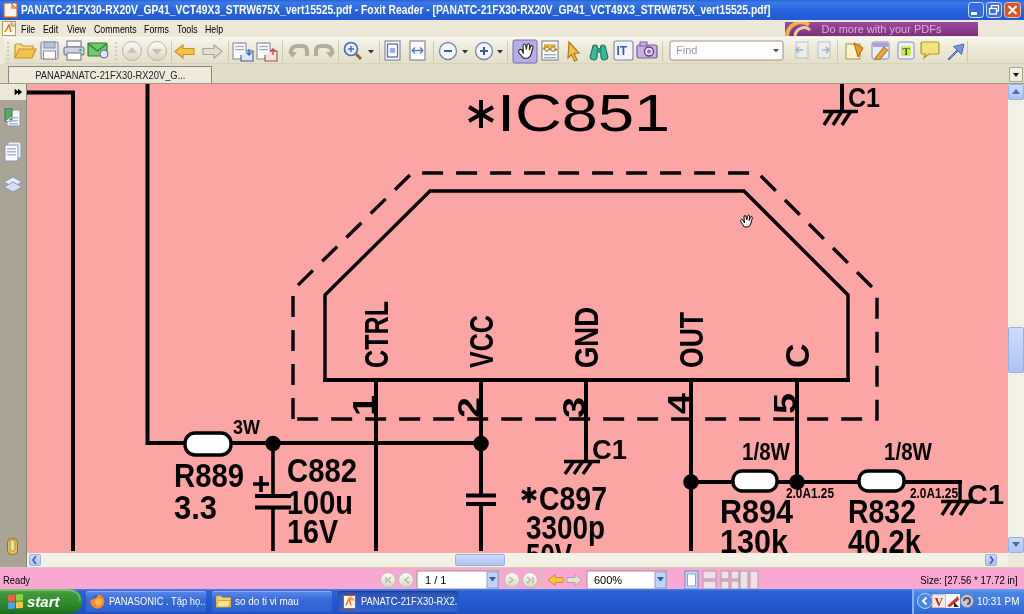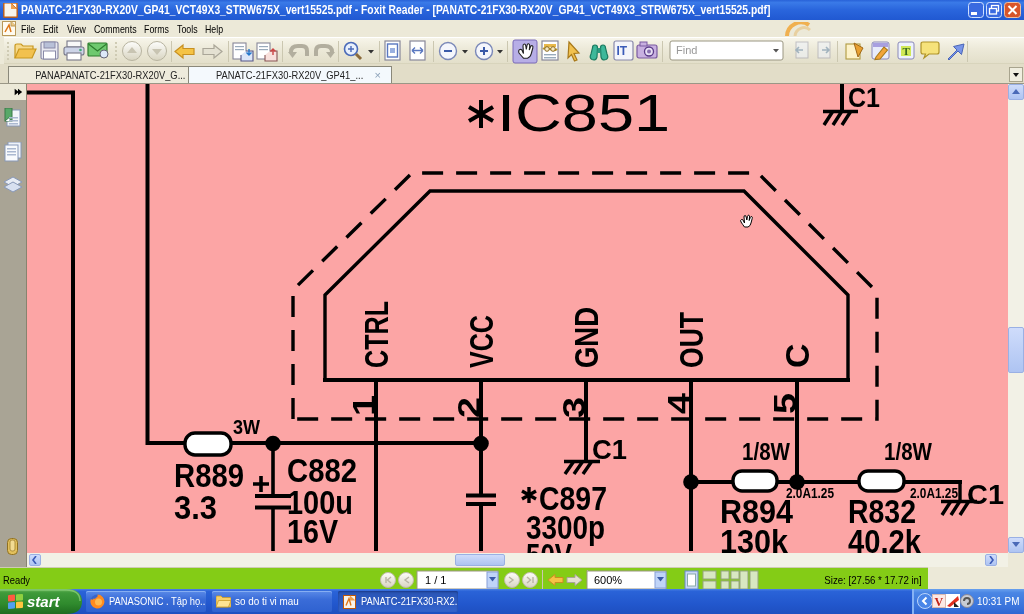--- a/index.html
+++ b/index.html
@@ -26,21 +26,21 @@
 
 #sidebar { left:0; top:84px; width:27px; height:483px; background:#a9a495; border-right:1px solid #87846f; }
 #sidebarhead { position:absolute; left:0; top:0; width:26px; height:16px; background:#ece9d8; }
 #doc { left:27px; top:84px; width:981px; height:469px; background:#fca5a5; overflow:hidden; }
 
 #vscroll { left:1008px; top:84px; width:16px; height:469px; background:#f2f1e6; }
 
 #hscroll { left:27px; top:553px; width:981px; height:14px; background:#f2f1e6; }
 #corner { left:1008px; top:553px; width:16px; height:14px; background:#ece9d8; }
 
-#statusbar { left:0; top:567px; width:928px; height:22px; background:#84cc16; border-top:1px solid #cfcbb5; font-size:11px; color:#000; }
+#statusbar { left:0; top:567px; width:1024px; height:22px; background:#f9a8d4; border-top:1px solid #cfcbb5; font-size:11px; color:#000; }
 
 #taskbar { left:0; top:589px; width:988px; height:25px; background:linear-gradient(#4d82e6 0%, #2a63d8 9%, #2257cd 60%, #1e4fc0 100%); }
 .scrollbtn { position:absolute; background:linear-gradient(#cfdcfb,#aec4f2); border:1px solid #9ab0e4; border-radius:2px; }
 </style>
 </head>
 <body>
 <div id="win">
 
   <div id="titlebar" class="abs">
 
@@ -77,20 +77,21 @@
         <path d="M3 11 L7 4 L9 11" stroke="#e07818" stroke-width="1.5" fill="none"></path>
       </svg>
     <span class="menuitem" style="left:21px">File</span>
     <span class="menuitem" style="left:43px">Edit</span>
     <span class="menuitem" style="left:67px">View</span>
     <span class="menuitem" style="left:94px">Comments</span>
     <span class="menuitem" style="left:144px">Forms</span>
     <span class="menuitem" style="left:177px">Tools</span>
     <span class="menuitem" style="left:205px">Help</span>
 
+    <div id="banner">Do more with your PDFs</div>
 
     <svg class="abs" style="left:785px;top:2px" width="40" height="14" viewBox="0 0 40 14">
       <path d="M2 14 A 14 14 0 0 1 24 3" stroke="#f0b050" stroke-width="4" fill="none"></path>
       <path d="M10 14 A 9 9 0 0 1 25 8" stroke="#e8d0a0" stroke-width="3" fill="none"></path>
     </svg>
   </div>
 
   <div id="toolbar" class="abs">
     <svg width="1024" height="27" viewBox="0 0 1024 27">
       <defs>
@@ -308,21 +309,20 @@
       <g transform="translate(943,4)">
           <path d="M1 17 L10 8 L6.5 4.5 L17 2 L14.5 12.5 L11 9 L2 18 Z" fill="#7a96e8" stroke="#4a66b8" stroke-width="1"></path>
         </g>
     </svg>
   </div>
 
   <div id="tabbar" class="abs">
 
     <div id="tab1" class="tab"><span style="display:inline-block;transform:scaleX(0.85);transform-origin:50% 50%">PANAPANATC-21FX30-RX20V_G...</span></div>
 
-    <div id="tab2" class="tab"><span style="display:inline-block;transform:scaleX(0.85);transform-origin:50% 50%">PANATC-21FX30-RX20V_GP41_...</span><span style="color:#8aa0b8;position:absolute;right:10px;top:0">×</span></div>
 
     <svg class="abs" style="left:1009px;top:3px" width="14" height="15" viewBox="0 0 14 15">
         <rect x="0.5" y="0.5" width="13" height="14" fill="#f0eee0" stroke="#a8a48e"></rect>
         <path d="M4 6 L10 6 L7 10 Z" fill="#111"></path>
       </svg>
   </div>
 
   <div id="sidebar" class="abs">
     <div id="sidebarhead"></div>
 

